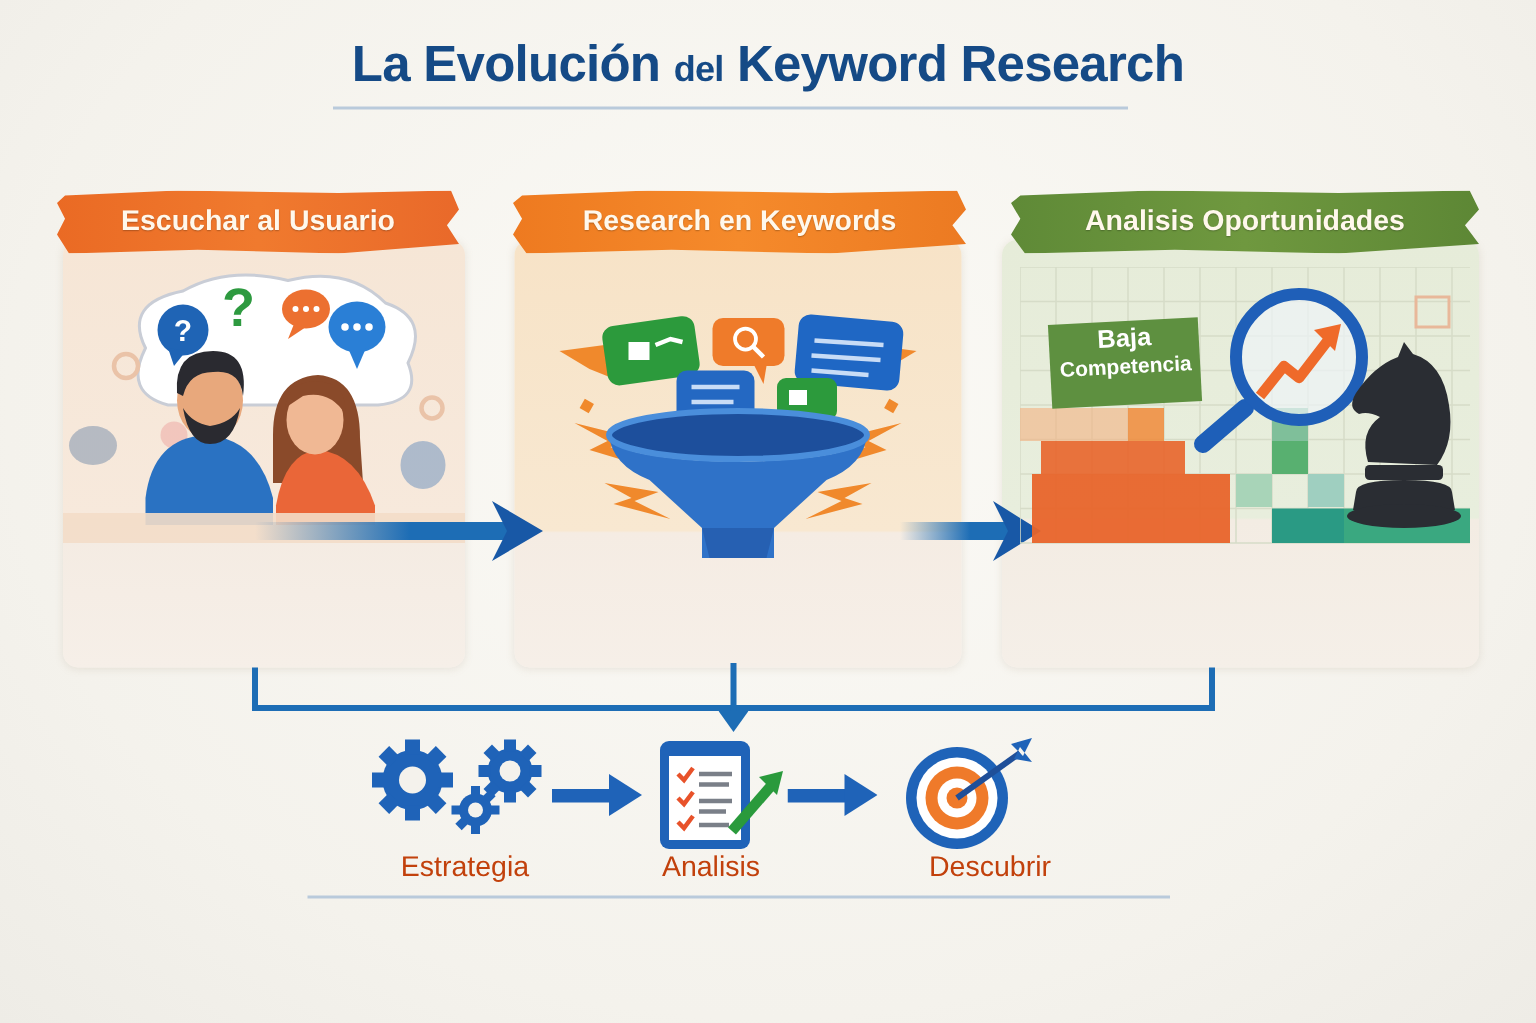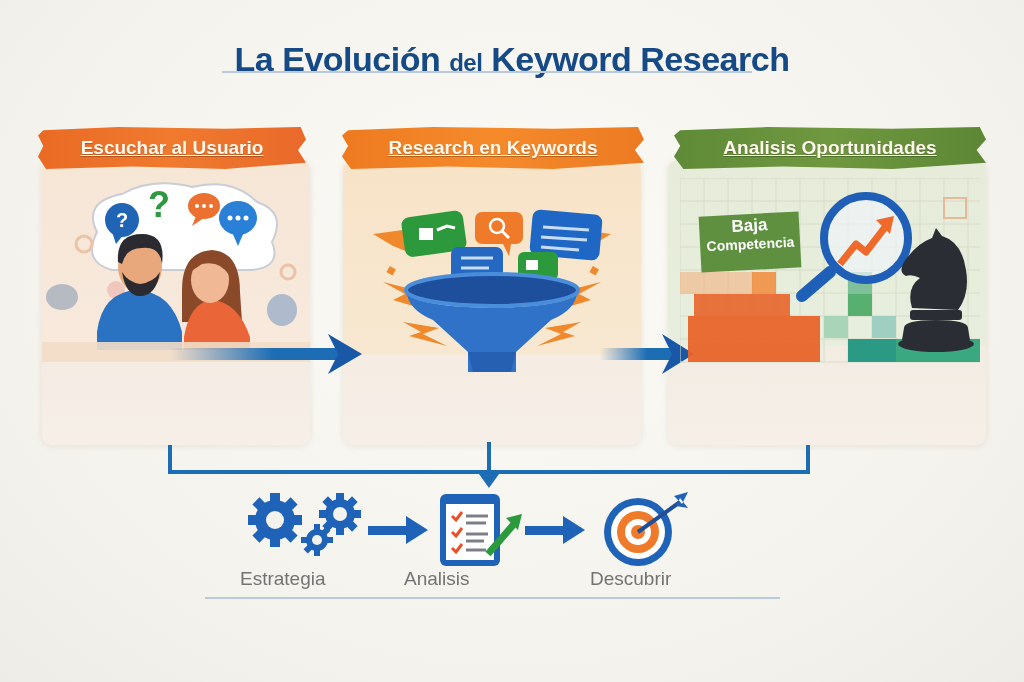--- a/index.html
+++ b/index.html
@@ -3,51 +3,50 @@
 <meta charset="utf-8">
 <style>
   * { box-sizing: border-box; margin: 0; padding: 0; }
   html, body { width: 1024px; height: 682px; overflow: hidden; }
   body {
     background: radial-gradient(ellipse at 50% 40%, #fbfaf6 0%, #f4f2ec 70%, #eeece6 100%);
     font-family: "Liberation Sans", "DejaVu Sans", sans-serif;
     position: relative;
   }
   .title {
-    position: absolute; left: 0; top: 40px; width: 1024px; text-align: center;
+    position: absolute; left: 0; top: 24px; width: 1024px; text-align: center;
     font-size: 34px; font-weight: bold; color: #154a86; letter-spacing: -0.5px;
   }
   .title .small { font-size: 24px; }
   .title-rule { position: absolute; left: 222px; top: 71px; width: 530px; height: 2px; background: #b9cadb; }
 
   .panel {
     position: absolute; top: 160px; height: 285px; border-radius: 10px;
     box-shadow: 0 1px 6px rgba(160,140,110,0.18);
   }
   .panel.p1 { left: 42px; width: 268px; background: linear-gradient(#f6e6d6 0%, #f7e9dc 65%, #f4ebe2 65.5%, #f6efe8 100%); }
   .panel.p2 { left: 343px; width: 298px; background: linear-gradient(#f7e3c7 0%, #f8e8d1 68%, #f5ece3 68.5%, #f6efe8 100%); }
   .panel.p3 { left: 668px; width: 318px; background: linear-gradient(#e6ecd9 0%, #e8eedd 65%, #f3ece3 65.5%, #f5efe8 100%); }
 
   .banner {
     position: absolute; top: 127px; height: 42px; color: #fff8ec; font-weight: bold;
     font-size: 19px; display: flex; align-items: center; justify-content: center;
     text-shadow: 0 1px 1px rgba(0,0,0,0.25);
     clip-path: polygon(2% 8%, 30% 0%, 70% 4%, 98% 0%, 100% 30%, 97% 55%, 100% 85%, 70% 100%, 35% 94%, 3% 100%, 0% 70%, 2% 45%, 0% 20%);
-    text-decoration: underline;
   }
   .banner.b1 { left: 38px; width: 268px; background: linear-gradient(90deg, #ea6a24, #f07a2e 50%, #e9692a); }
   .banner.b2 { left: 342px; width: 302px; background: linear-gradient(90deg, #ee7a20, #f58a2b 50%, #ec7a22); }
   .banner.b3 { left: 674px; width: 312px; background: linear-gradient(90deg, #5f8a37, #6f983f 50%, #5d8735); }
 
   .illus { position: absolute; }
   .flow-arrow { position: absolute; }
   .connector { position: absolute; background: #1d6db5; }
 
   .bottom-label {
-    position: absolute; top: 568px; font-size: 19px; color: #737373; text-align: left; width: 140px;
+    position: absolute; top: 568px; font-size: 19px; color: #c2410c; text-align: center; width: 140px;
   }
   .bottom-rule { position: absolute; left: 205px; top: 597px; width: 575px; height: 2px; background: #b9cadb; }
 </style>
 </head>
 <body>
 
 <div class="title">
   <span>La Evolución</span>
   <span class="small">del</span>
   <span>Keyword Research</span>

